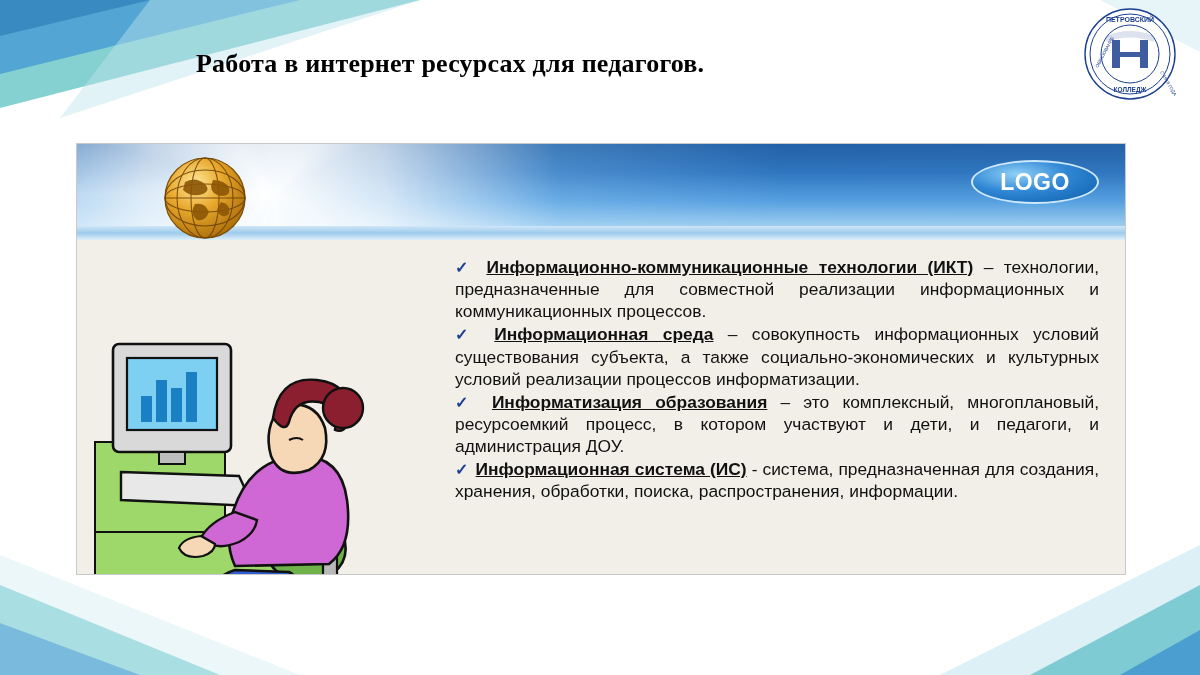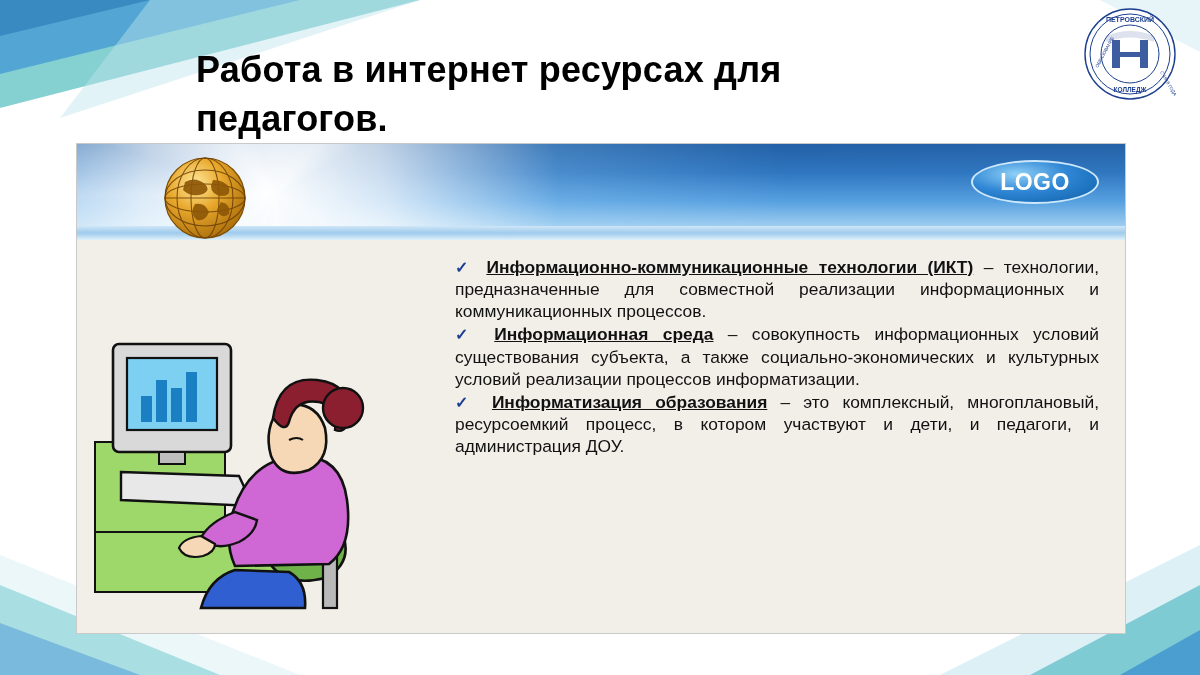--- a/index.html
+++ b/index.html
@@ -24,32 +24,33 @@
     position: absolute; top: 6px; right: 22px;
     width: 96px; height: 96px;
     display: flex; align-items: center; justify-content: center;
   }
 
   
   .slide-title {
     position: absolute;
     left: 196px; top: 46px;
     width: 700px;
-    font-size: 36px;
+    font-size: 26px;
     font-weight: bold;
     color: #000000;
     line-height: 1.35;
     letter-spacing: .2px;
+    font-family: Liberation Serif, serif;
   }
 
   
   .embedded {
     position: absolute;
     left: 76px; top: 143px;
-    width: 1050px; height: 491px;
+    width: 1050px; height: 432px;
     background: #fca5a5;
     border: 1px solid #c9c9c9;
     overflow: hidden;
   }
 
   
   .banner {
     position: relative;
     height: 82px;
     background:
@@ -266,18 +267,23 @@
         <p class="bullet-line">
           <span class="chk">✓</span>
           <span class="term">Информационная среда</span>
           <span> – совокупность информационных условий существования субъекта, а также социально-экономических и культурных условий реализации процессов информатизации.</span>
         </p>
         <p class="bullet-line">
           <span class="chk">✓</span>
           <span class="term">Информатизация образования</span>
           <span> – это комплексный, многоплановый,  ресурсоемкий процесс, в котором участвуют и дети, и педагоги,  и администрация ДОУ.</span>
         </p>
+        <p class="bullet-line">
+          <span class="chk">✓</span>
+          <span class="term">Информационная система (ИС)</span>
+          <span> - система, предназначенная для создания, хранения, обработки, поиска, распространения, информации.</span>
+        </p>
       </div>
 
     </div>
   </div>
 
 </div>
 
 </body></html>

